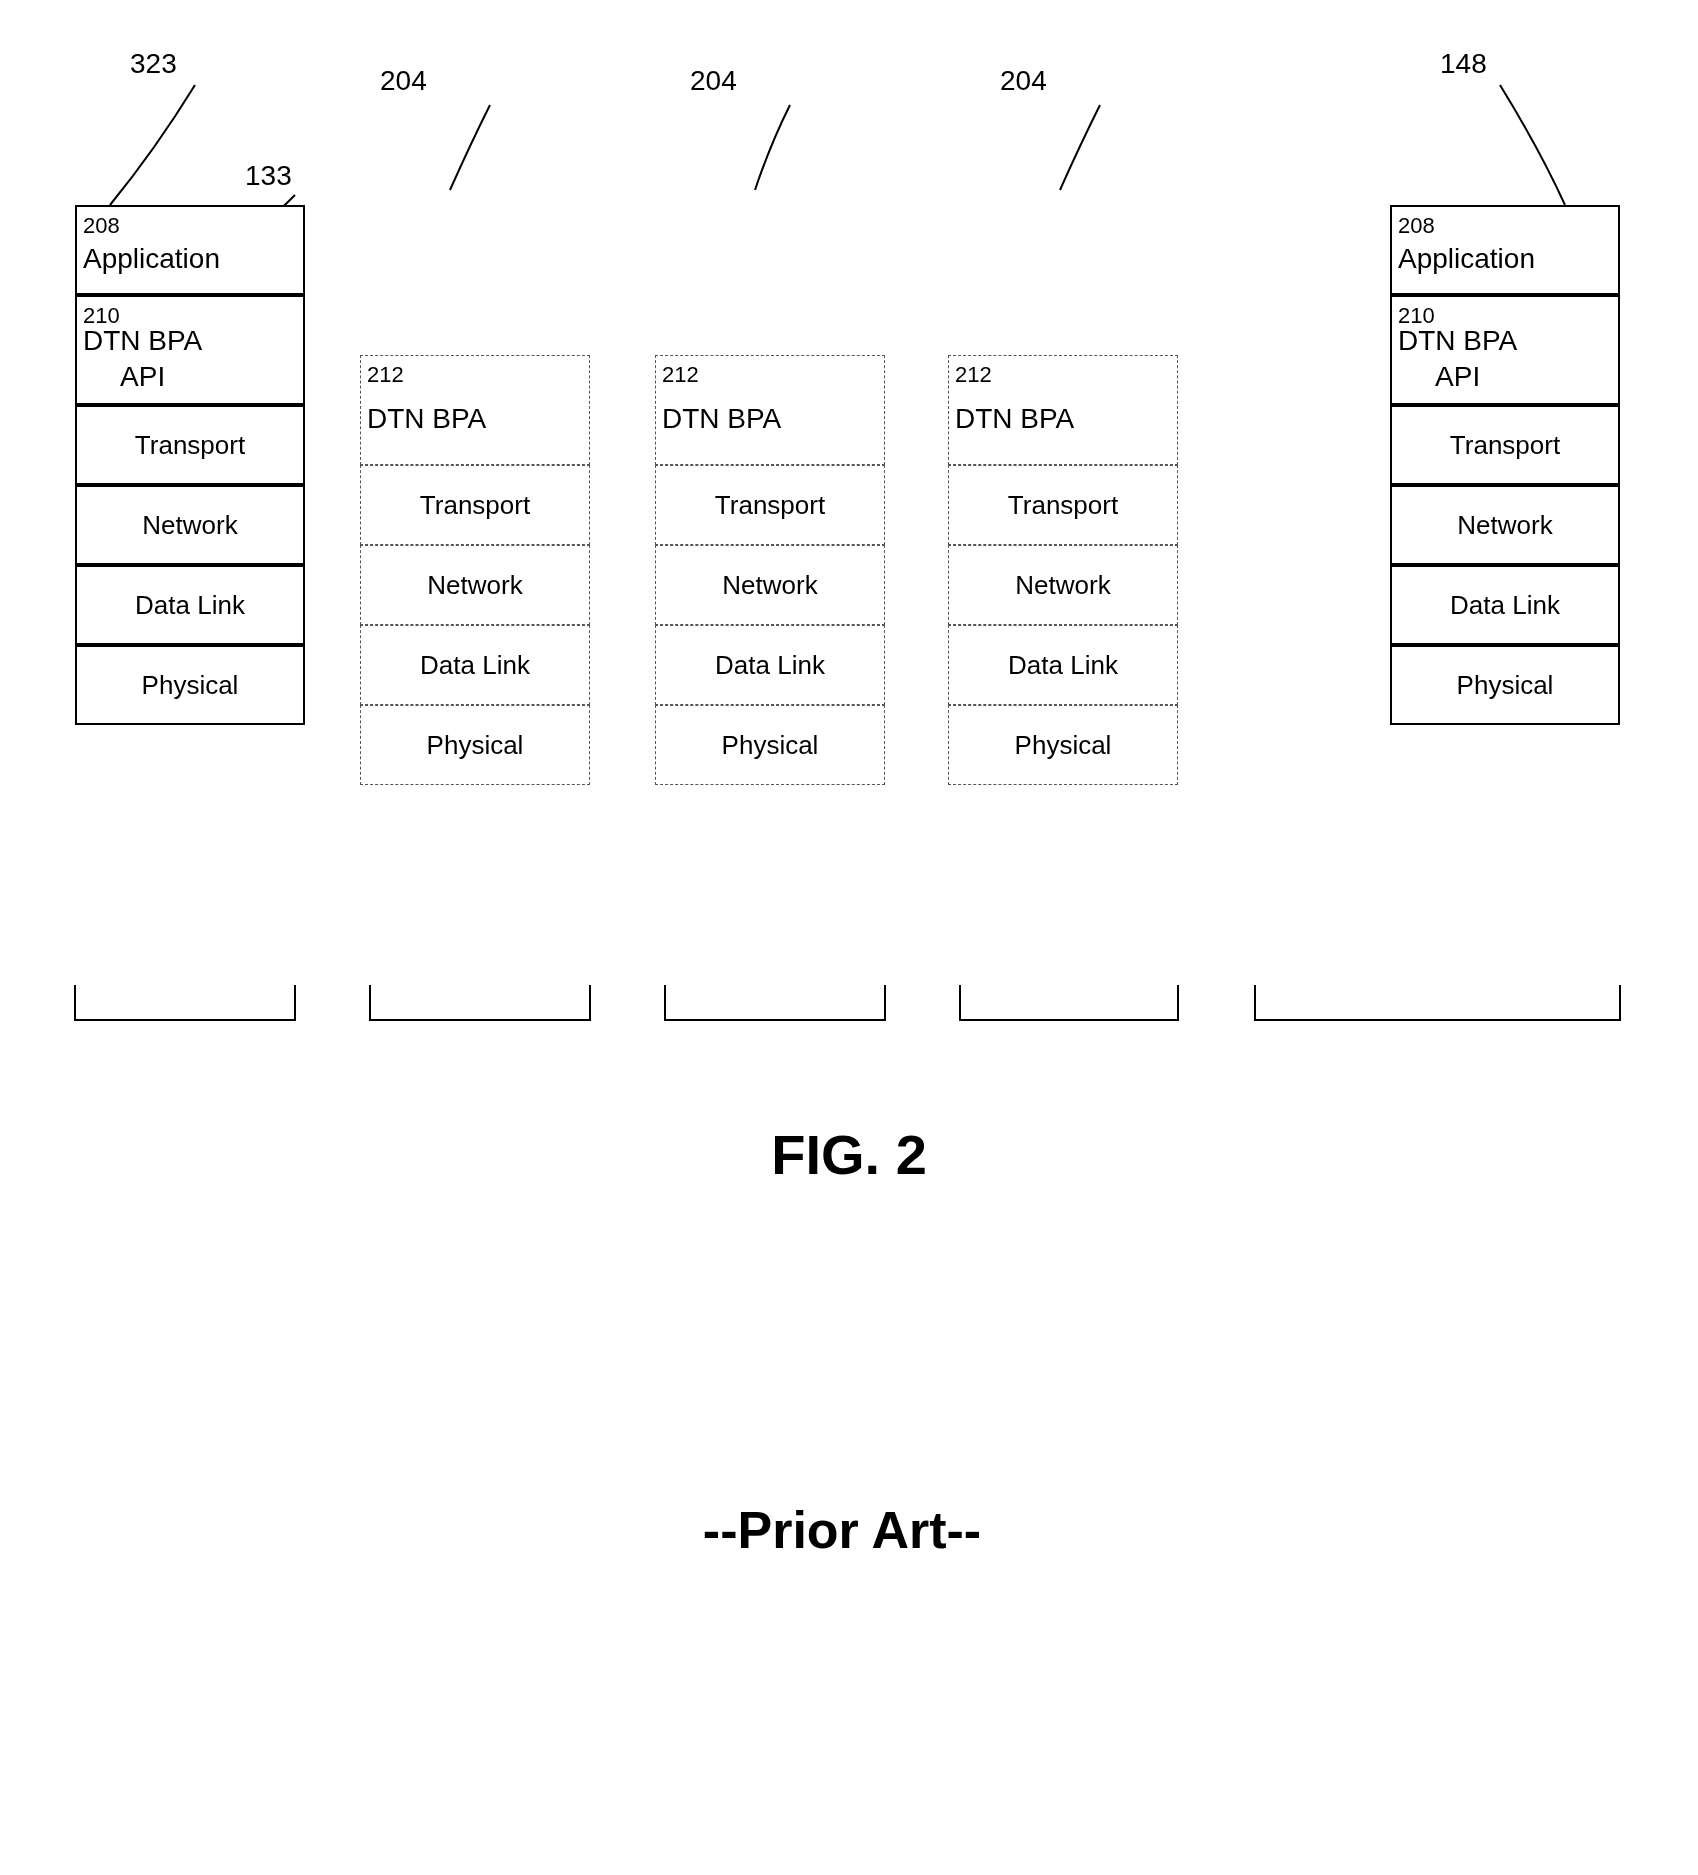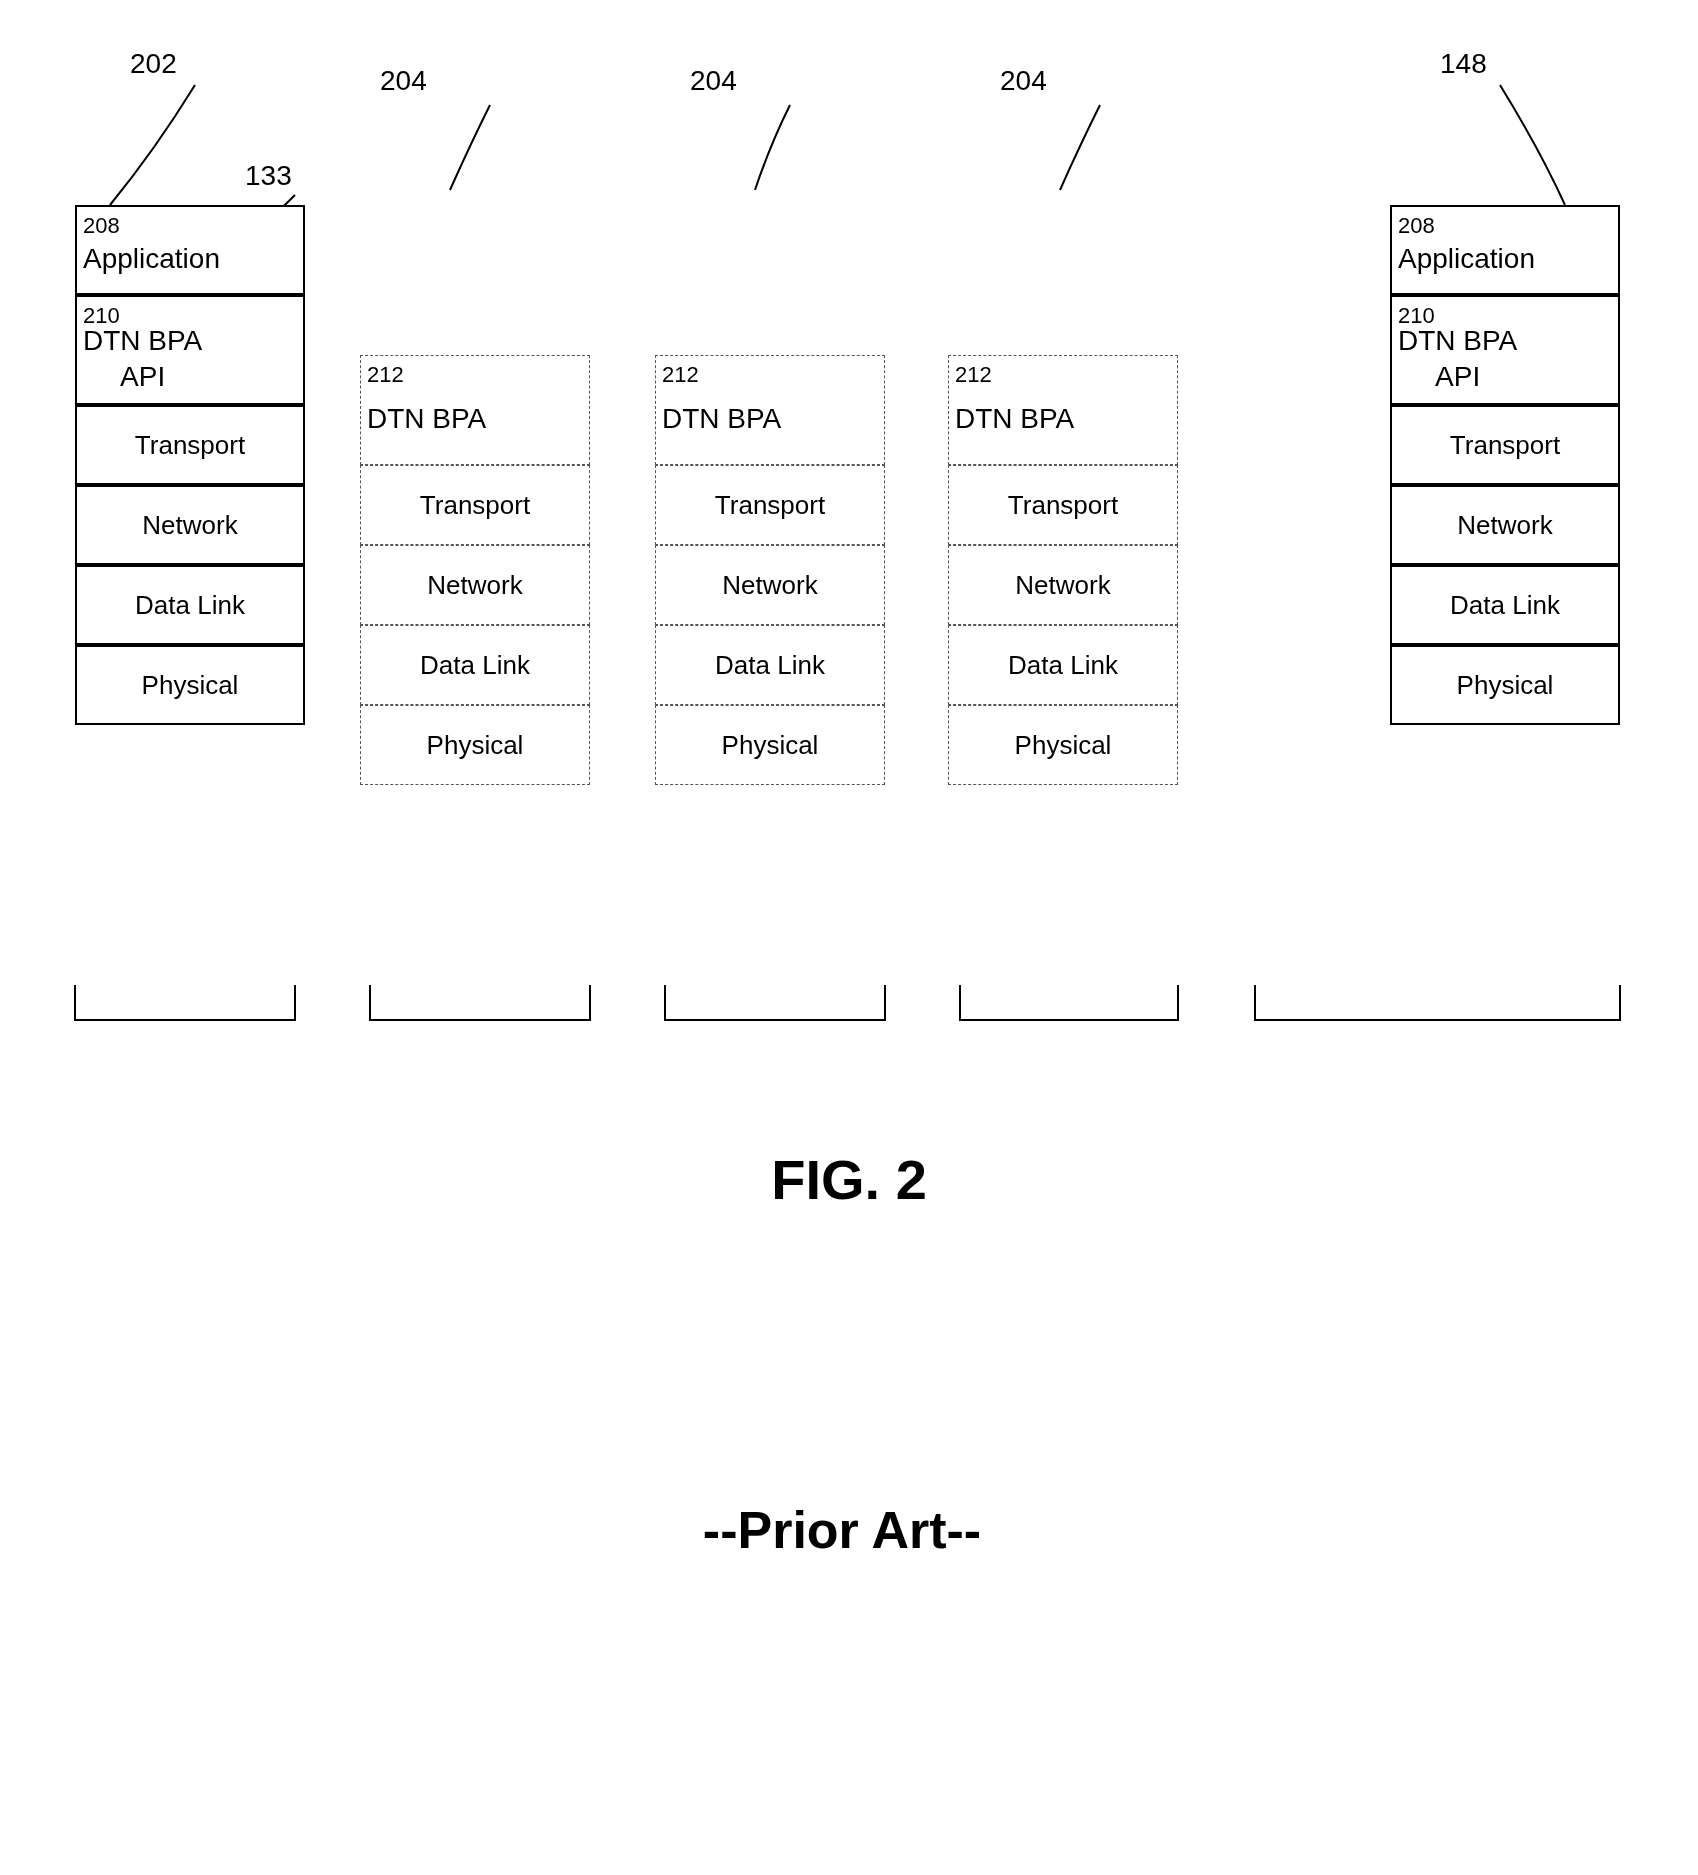--- a/index.html
+++ b/index.html
@@ -117,21 +117,21 @@
     <path d="M 370 985 L 370 1020 L 590 1020 L 590 985" stroke="#000" stroke-width="2" fill="none"></path>
 
     <path d="M 665 985 L 665 1020 L 885 1020 L 885 985" stroke="#000" stroke-width="2" fill="none"></path>
 
     <path d="M 960 985 L 960 1020 L 1178 1020 L 1178 985" stroke="#000" stroke-width="2" fill="none"></path>
 
     <path d="M 1255 985 L 1255 1020 L 1620 1020 L 1620 985" stroke="#000" stroke-width="2" fill="none"></path>
 
   </svg>
 
-  <span class="ref-label" style="left:130px; top:48px;">202</span>
+  <span class="ref-label" style="left:130px; top:48px;">323</span>
   <span class="ref-label" style="left:380px; top:65px;">204</span>
   <span class="ref-label" style="left:690px; top:65px;">204</span>
   <span class="ref-label" style="left:1000px; top:65px;">204</span>
   <span class="ref-label" style="left:245px; top:160px;">133</span>
   <span class="ref-label" style="left:1440px; top:48px;">148</span>
 
   <div class="stack stack-solid" style="left:75px; top:205px; width:230px;">
 
     <div class="stack-cell" style="height:90px; position:relative;">
       <div class="cell-content">
@@ -250,19 +250,19 @@
     <div class="stack-cell" style="height:80px;">
       <span>Data Link</span>
     </div>
     <div class="stack-cell" style="height:80px;">
       <span>Physical</span>
     </div>
   </div>
 
 </div>
 
-<div style="position:absolute; top:1147px; left:0; width:1698px; text-align:center;">
+<div style="position:absolute; top:1122px; left:0; width:1698px; text-align:center;">
   <span class="figure-label" style="position:static; display:inline-block; font-size:56px; font-weight:bold;">FIG. 2</span>
 </div>
 
 <div style="position:absolute; top:1500px; left:0; width:1684px; text-align:center;">
   <span class="prior-art-label" style="position:static; display:inline-block; font-size:52px; font-weight:bold;">--Prior Art--</span>
 </div>
 
 </body></html>

